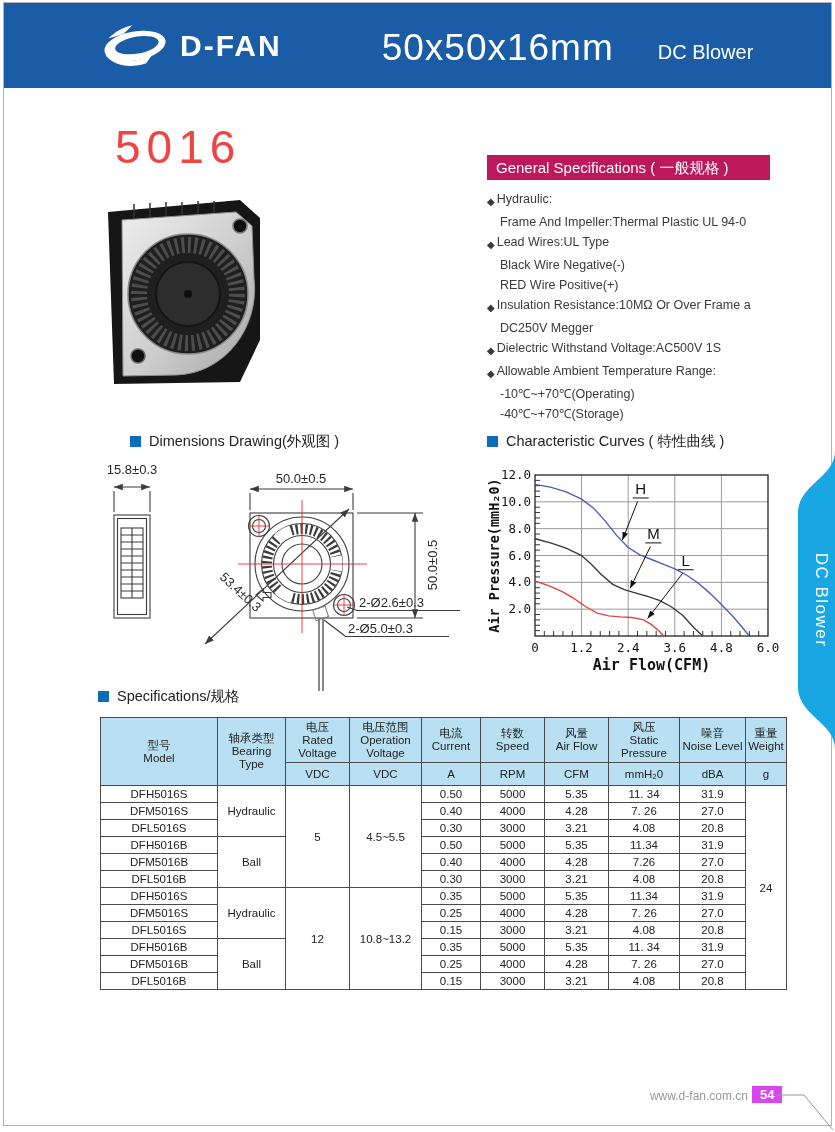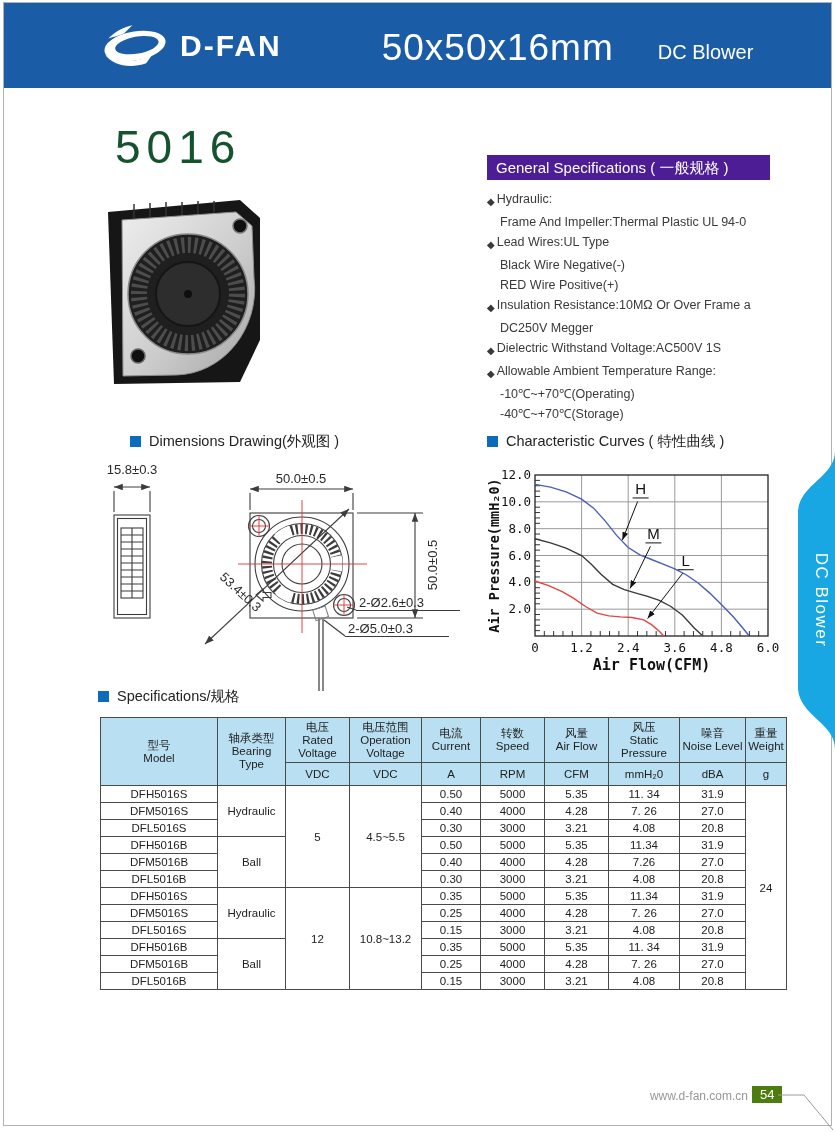--- a/index.html
+++ b/index.html
@@ -7,25 +7,25 @@
         font-family:"Liberation Sans",sans-serif;overflow:hidden;}
   .frame{position:absolute;left:3px;top:2px;right:3px;bottom:6px;border:1px solid #b2b2b2;pointer-events:none;}
   
   .header{position:absolute;left:4px;top:3px;right:4px;height:85px;background:#1b5ca6;
           display:flex;align-items:center;color:#fff;}
   .logo{margin-left:94px;flex:0 0 auto;}
   .brand{font-size:30px;font-weight:bold;letter-spacing:2px;margin-left:8px;}
   .hsize{font-size:37px;letter-spacing:1px;margin-left:100px;margin-top:4px;}
   .hprod{font-size:20px;margin-left:44px;margin-top:14px;}
   
-  .model-title{position:absolute;left:115px;top:120px;font-size:46px;letter-spacing:6px;color:#14532d;}
+  .model-title{position:absolute;left:115px;top:120px;font-size:46px;letter-spacing:6px;color:#ef4444;}
   #photo{position:absolute;left:90px;top:190px;}
   
   .gs{position:absolute;left:487px;top:155px;width:300px;}
-  .gs-bar{background:#4c1d95;color:#fff;font-size:15px;height:25px;line-height:25px;
+  .gs-bar{background:#be185d;color:#fff;font-size:15px;height:25px;line-height:25px;
           padding-left:9px;width:274px;}
   .gs-list{margin-top:9px;font-size:12.5px;color:#3a3a3a;line-height:20px;}
   .gs-item{display:flex;align-items:flex-start;}
   .gs-item .diamond{font-size:10px;margin-right:2px;margin-top:3px;}
   .gs-item.cont{padding-left:13px;}
   
   .sec{position:absolute;display:flex;align-items:center;font-size:14.5px;color:#222;}
   .sq{width:11px;height:11px;background:#0d6cba;margin-right:8px;flex:0 0 auto;}
   #dim-svg{position:absolute;left:93px;top:458px;}
   #curve-svg{position:absolute;left:488px;top:459px;}
@@ -33,22 +33,22 @@
   
   #spec-table{position:absolute;left:100px;top:717px;width:686px;border-collapse:collapse;
               table-layout:fixed;font-size:11.5px;color:#222;text-align:center;border:1px solid #333;}
   #spec-table th,#spec-table td{border:1px solid #4a4a4a;padding:0;font-weight:normal;overflow:hidden;}
   #spec-table thead th{background:#b9e0f2;line-height:13px;}
   #spec-table tr.h1{height:45px;}
   #spec-table tr.h2{height:23px;}
   #spec-table tbody tr{height:17px;line-height:16px;}
   
   .site{position:absolute;right:87px;top:1089px;font-size:12px;color:#979797;text-decoration:none;}
-  .pageno{position:absolute;left:752px;top:1086px;background:#4d7c0f;color:#fff;
-          font-size:13px;font-weight:normal;padding:1px 8px;}
+  .pageno{position:absolute;left:752px;top:1086px;background:#d946ef;color:#fff;
+          font-size:13px;font-weight:bold;padding:1px 8px;}
   #corner-svg{position:absolute;left:778px;top:1086px;}
 </style>
 </head>
 <body>
 
 <div class="page">
   <div class="frame"></div>
 
   <div class="header">
     <svg class="logo" width="74" height="48" viewBox="0 0 74 48">

